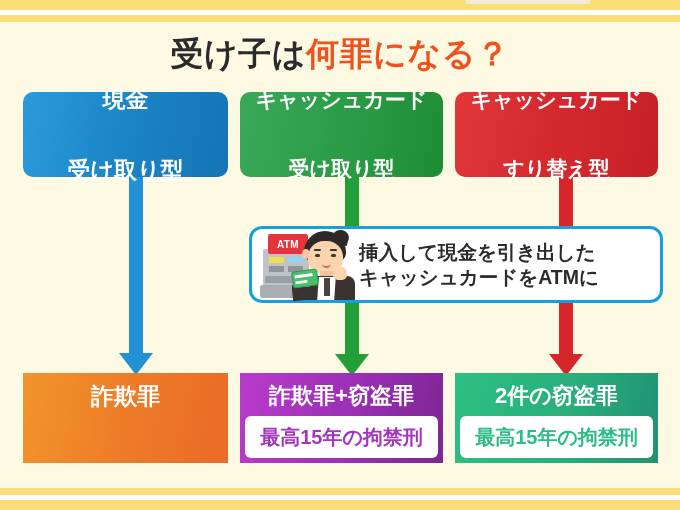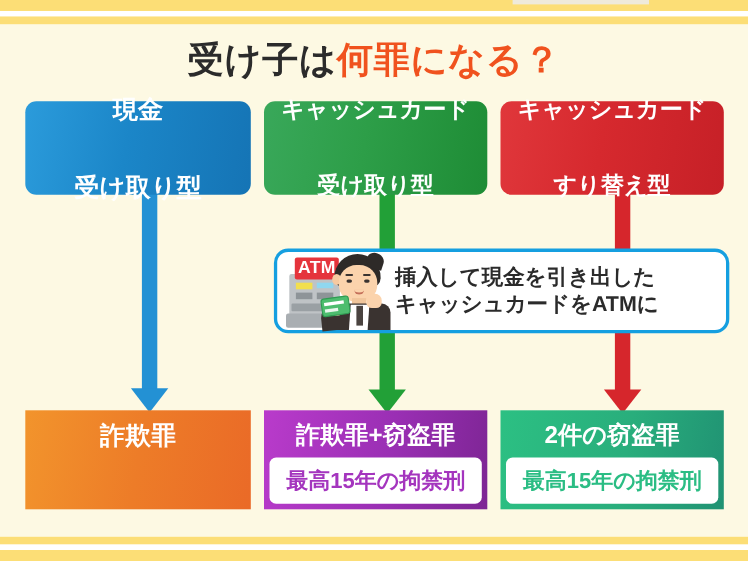--- a/index.html
+++ b/index.html
@@ -86,21 +86,21 @@
     line-height:1.28; white-space:nowrap; margin-left:4px;
   }
 
   
   .atm-body{ position:absolute; left:4px; top:20px; width:46px; height:48px;
              background:#BFC3C6; border-radius:2px; }
   .atm-base{ position:absolute; left:1px; top:56px; width:52px; height:13px;
              background:#A9AEB2; border-radius:2px; }
   .atm-sign{ position:absolute; left:9px; top:5px; width:40px; height:20px;
              background:#E5343C; border-radius:2px;
-             color:#fff; font-size:16px; font-weight:bold; letter-spacing:.3px;
+             color:#fff; font-size:10px; font-weight:bold; letter-spacing:.3px;
              display:flex; align-items:center; justify-content:center; }
   .atm-slot-y{ position:absolute; left:10px; top:28px; width:15px; height:6px; background:#F2DF4E; }
   .atm-slot-c{ position:absolute; left:29px; top:28px; width:15px; height:5px; background:#8FD7F0; }
   .atm-slot-g1{ position:absolute; left:10px; top:37px; width:15px; height:6px; background:#8E9498; }
   .atm-slot-g2{ position:absolute; left:29px; top:37px; width:15px; height:6px; background:#8E9498; }
   .atm-tray{ position:absolute; left:6px; top:47px; width:42px; height:7px;
              background:#9AA0A4; border-radius:1px; }
 
   .p-hair{ position:absolute; left:45px; top:2px; width:42px; height:30px;
            background:#2E2A28; border-radius:21px 21px 8px 8px; }

